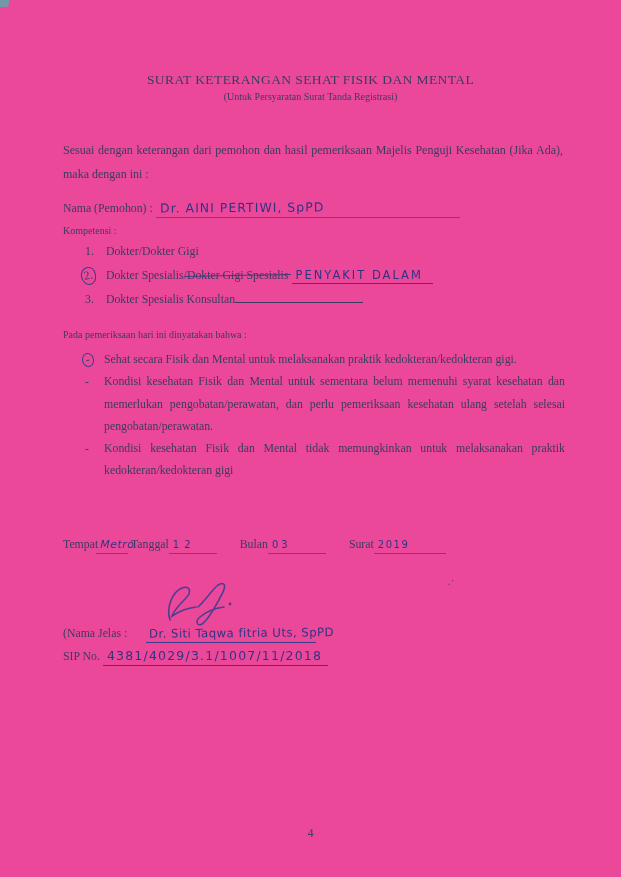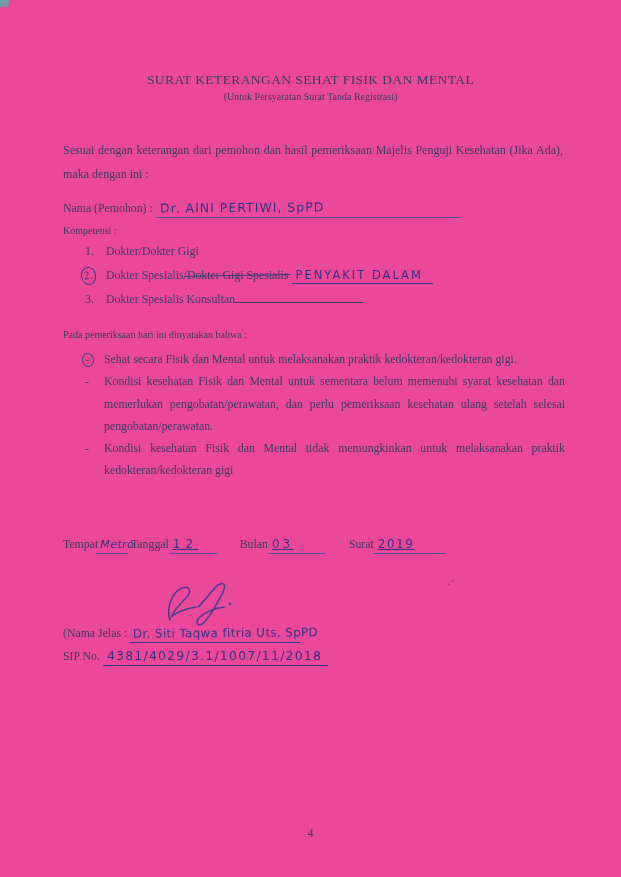--- a/index.html
+++ b/index.html
@@ -43,36 +43,36 @@
   .exam-heading { position:absolute; top:329px; left:63px; font-size:10px; }
   .options { position:absolute; top:348px; left:85px; width:480px; font-size:11.8px; }
   .opt { display:flex; line-height:22.3px; }
   .opt-marker { width:19px; flex:0 0 19px; }
   .circled-dash { display:inline-block; border:1.1px solid #3d3d88; border-radius:50% 54% 48% 52%;
                   padding:0 3px 2px 3px; line-height:10px; transform:rotate(-6deg); margin-left:-3px; }
   .opt-text { flex:1; text-align:justify; }
 
   .date-row { position:absolute; top:537px; left:63px; font-size:11.8px; white-space:nowrap; }
   .slot { display:inline-block; border-bottom:1.3px solid #4f4f9b; padding:0 2px 1px 4px; }
-  .hw-sm { font-size:12px;text-decoration:underline; }
+  .hw-sm { font-size:10px; }
   .hw-cursive { font-style:italic; font-size:11px; letter-spacing:.5px; }
   .slot-tempat { width:26px; margin-left:-2px; }
   .slot-tanggal { width:42px; letter-spacing:5px; }
   .slot-bulan { width:52px; letter-spacing:3px; }
   .slot-tahun { width:66px; letter-spacing:1.5px; }
   .lbl-sp { margin-left:20px; }
 
   .stray-mark { position:absolute; top:576px; left:447px; color:#2e2e55; font-size:9px;
                 letter-spacing:2px; transform:rotate(-15deg); }
 
   .signature-wrap { position:absolute; top:580px; left:164px; }
 
   .namajelas-row { position:absolute; top:626px; left:63px; font-size:11.8px; white-space:nowrap; }
   .nj-slot { display:inline-block; width:167px; border-bottom:1.3px solid #3c3c8c;
-             padding:0 0 1px 3px; white-space:nowrap; overflow:visible; }
+             padding:0 0 1px 3px; white-space:nowrap; overflow:visible;margin-left:16px; }
   .hw-nj { font-size:11.8px; letter-spacing:.4px; display:inline-block; transform:rotate(-.5deg); }
 
   .sip-row { position:absolute; top:648px; left:63px; font-size:11.8px; white-space:nowrap; }
   .sip-slot { display:inline-block; border-bottom:1.3px solid #3c3c8c; padding:0 6px 1px 4px; }
   .hw-sip { font-size:12.5px; letter-spacing:1.2px; }
 
   .page-num { position:absolute; top:827px; left:0; right:0; text-align:center; font-size:11.5px; }
 </style>
 </head>
 <body>

